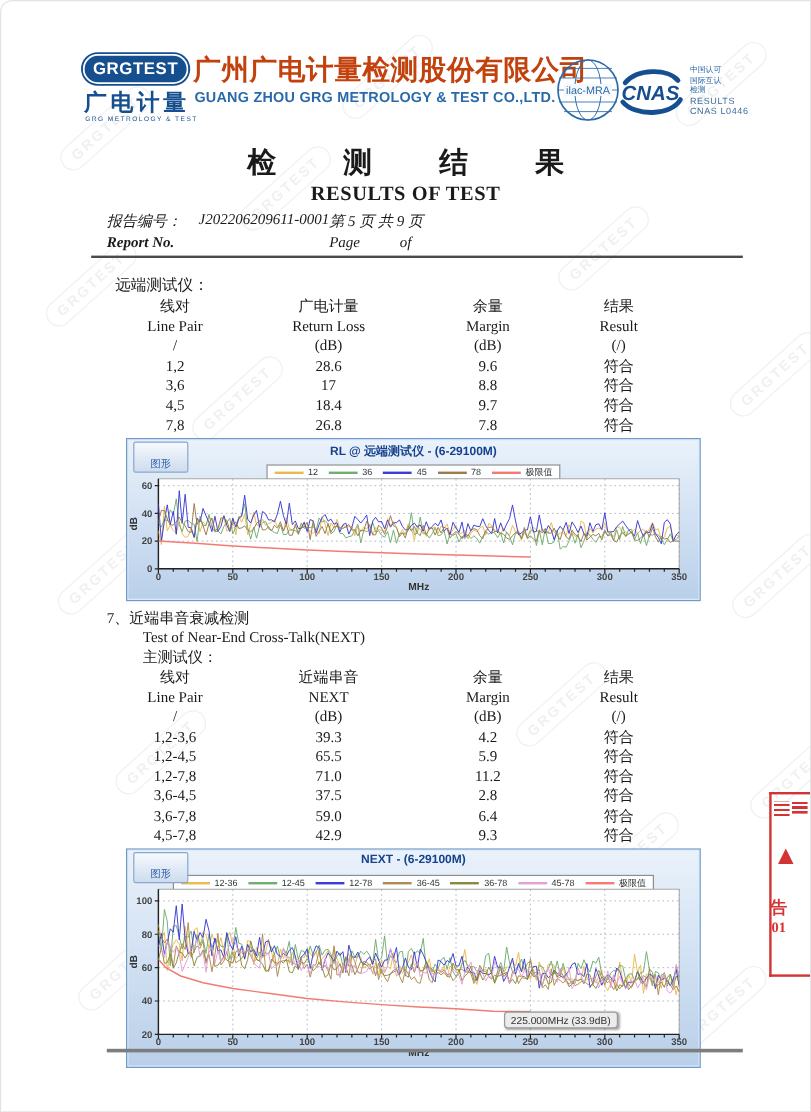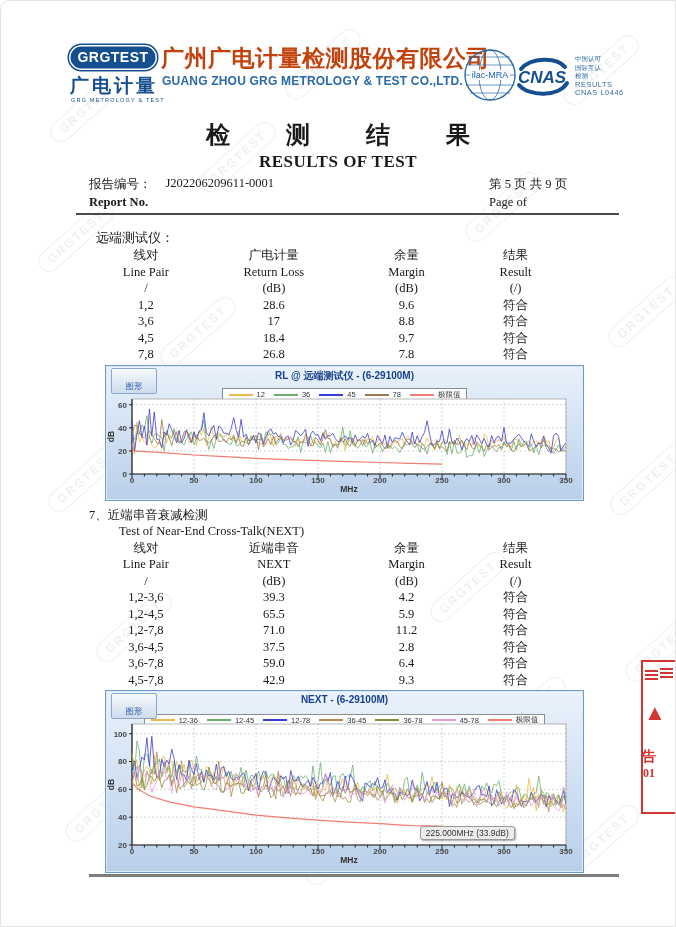--- a/index.html
+++ b/index.html
@@ -30,26 +30,26 @@
   .ilac{position:absolute;left:461px;top:4px;}
   .cnas{position:absolute;left:512px;top:12px;}
   .accred{position:absolute;left:574px;top:12px;color:#2a6aa8;font-family:"Liberation Sans",sans-serif;
       font-size:6.5px;line-height:8.5px;}
   .accred .big{font-size:7.5px;letter-spacing:.5px;color:#3d6d99;}
 
   
   .doc-title-cn{margin-top:10px;text-align:center;font-size:24px;font-weight:bold;
       display:flex;justify-content:center;gap:56px;}
   .doc-title-en{text-align:center;font-size:17px;font-weight:bold;letter-spacing:.5px;margin-top:1px;}
-  .meta{display:flex;justify-content:space-between;margin:4px 58px 0 88px;font-size:12.5px;}
+  .meta{display:flex;margin:4px 58px 0 88px;font-size:12.5px;font-style:italic;}
   .meta .l1{display:flex;gap:14px;}
   .meta .l2{font-weight:bold;margin-top:2px;}
   .meta-r{text-align:left;width:128px;}
   .meta-r .l2{font-weight:normal;}
-  .meta-r .of{}
+  .meta-r .of{margin-left:30px;}
   .rule-top{margin:3px 56px 0 75px;border-top:2.5px solid #4a4a4a;}
   .rule-bottom{position:absolute;left:88px;top:873px;width:530px;border-top:3px solid #7d7d7d;z-index:1;}
 
   
   .h-far{margin:14px 0 0 95px;font-size:13px;}
   .dtable{margin-left:88px;width:474px;display:grid;grid-template-columns:24% 30% 26% 20%;
       font-size:12.5px;line-height:16.5px;text-align:center;}
   .s7{margin:6px 0 0 88px;font-size:12.5px;line-height:16.5px;}
   .s7 .ind{margin-left:30px;}
 
@@ -305,20 +305,21 @@
             <polyline points="26.0,39.9 28.5,30.2 31.0,30.7 33.4,37.3 35.9,42.5 38.4,42.5 40.9,40.0 43.4,35.9 45.8,40.4 48.3,43.3 50.8,47.9 53.3,48.8 55.8,24.6 58.2,42.0 60.7,37.8 63.2,42.9 65.7,50.8 68.2,41.3 70.6,36.6 73.1,47.6 75.6,45.5 78.1,36.6 80.6,36.8 83.0,38.7 85.5,47.1 88.0,41.4 90.5,40.0 93.0,45.4 95.4,44.9 97.9,43.3 100.4,46.5 102.9,48.1 105.4,45.9 107.8,41.2 110.3,38.8 112.8,46.6 115.3,46.5 117.8,43.8 120.2,47.5 122.7,42.7 125.2,45.2 127.7,39.8 130.2,47.6 132.6,42.0 135.1,51.1 137.6,51.0 140.1,41.7 142.6,50.3 145.0,44.7 147.5,44.2 150.0,40.3 152.5,54.7 155.0,38.9 157.4,52.0 159.9,47.8 162.4,43.7 164.9,49.7 167.4,41.3 169.8,48.4 172.3,44.2 174.8,43.6 177.3,45.0 179.8,45.3 182.2,44.0 184.7,42.1 187.2,46.8 189.7,46.4 192.2,51.6 194.6,46.7 197.1,47.6 199.6,39.2 202.1,43.5 204.6,50.5 207.0,50.8 209.5,42.6 212.0,45.1 214.5,50.2 217.0,43.4 219.4,34.7 221.9,43.1 224.4,44.4 226.9,52.2 229.4,49.0 231.8,53.4 234.3,43.2 236.8,47.6 239.3,43.8 241.8,49.3 244.2,51.4 246.7,42.9 249.2,50.4 251.7,45.9 254.2,44.9 256.6,50.9 259.1,44.5 261.6,49.1 264.1,44.4 266.6,45.6 269.0,53.3 271.5,50.2 274.0,47.9 276.5,50.3 279.0,54.0 281.4,49.5 283.9,51.7 286.4,47.2 288.9,45.5 291.4,46.5 293.8,51.4 296.3,53.9 298.8,47.1 301.3,44.5 303.8,44.1 306.2,48.2 308.7,47.4 311.2,49.4 313.7,50.3 316.2,53.4 318.6,54.5 321.1,51.4 323.6,48.8 326.1,47.7 328.6,53.8 331.0,44.6 333.5,53.9 336.0,51.5 338.5,54.2 341.0,56.1 343.4,46.8 345.9,49.0 348.4,45.7 350.9,49.3 353.4,49.3 355.8,45.1 358.3,51.0 360.8,54.7 363.3,45.9 365.8,52.5 368.2,54.4 370.7,46.9 373.2,50.2 375.7,52.2 378.2,56.2 380.6,49.4 383.1,55.0 385.6,52.6 388.1,50.3 390.6,51.6 393.0,49.4 395.5,54.9 398.0,47.8 400.5,51.5 403.0,48.5 405.4,55.5 407.9,56.8 410.4,51.5 412.9,48.9 415.4,51.8 417.8,50.1 420.3,48.2 422.8,55.1 425.3,55.3 427.8,53.5 430.2,51.0 432.7,47.1 435.2,52.7 437.7,44.5 440.2,52.4 442.6,56.8 445.1,52.1 447.6,54.1 450.1,53.7 452.6,57.0 455.0,55.7 457.5,56.0 460.0,55.8" fill="none" stroke="#9c7a4e" stroke-width="0.8" clip-path="url(#clip0)"></polyline>
             <polyline points="26.0,55.9 57.0,57.7 88.0,60.0 119.0,61.7 150.0,63.4 181.0,64.6 212.0,65.7 243.0,66.7 274.0,67.5 305.0,68.4 336.0,69.2" fill="none" stroke="#f37b72" stroke-width="1.2" clip-path="url(#clip0)"></polyline>
             <text x="8" y="41.5" text-anchor="middle" font-size="8.5" font-weight="bold" fill="#333" font-family="Liberation Sans,sans-serif" transform="rotate(-90 8 41.5)">dB</text>
             <text x="243" y="97" text-anchor="middle" font-size="8.5" font-weight="bold" fill="#333" font-family="Liberation Sans,sans-serif">MHz</text>
           </svg></div>
     </div>
 
     <div class="s7">
       <div>7、近端串音衰减检测</div>
       <div class="ind">Test of Near-End Cross-Talk(NEXT)</div>
+      <div class="ind">主测试仪：</div>
     </div>
     <div class="dtable">
         <div>线对</div>
         <div>近端串音</div>
         <div>余量</div>
         <div>结果</div>
         <div>Line Pair</div>
         <div>NEXT</div>
         <div>Margin</div>
         <div>Result</div>

